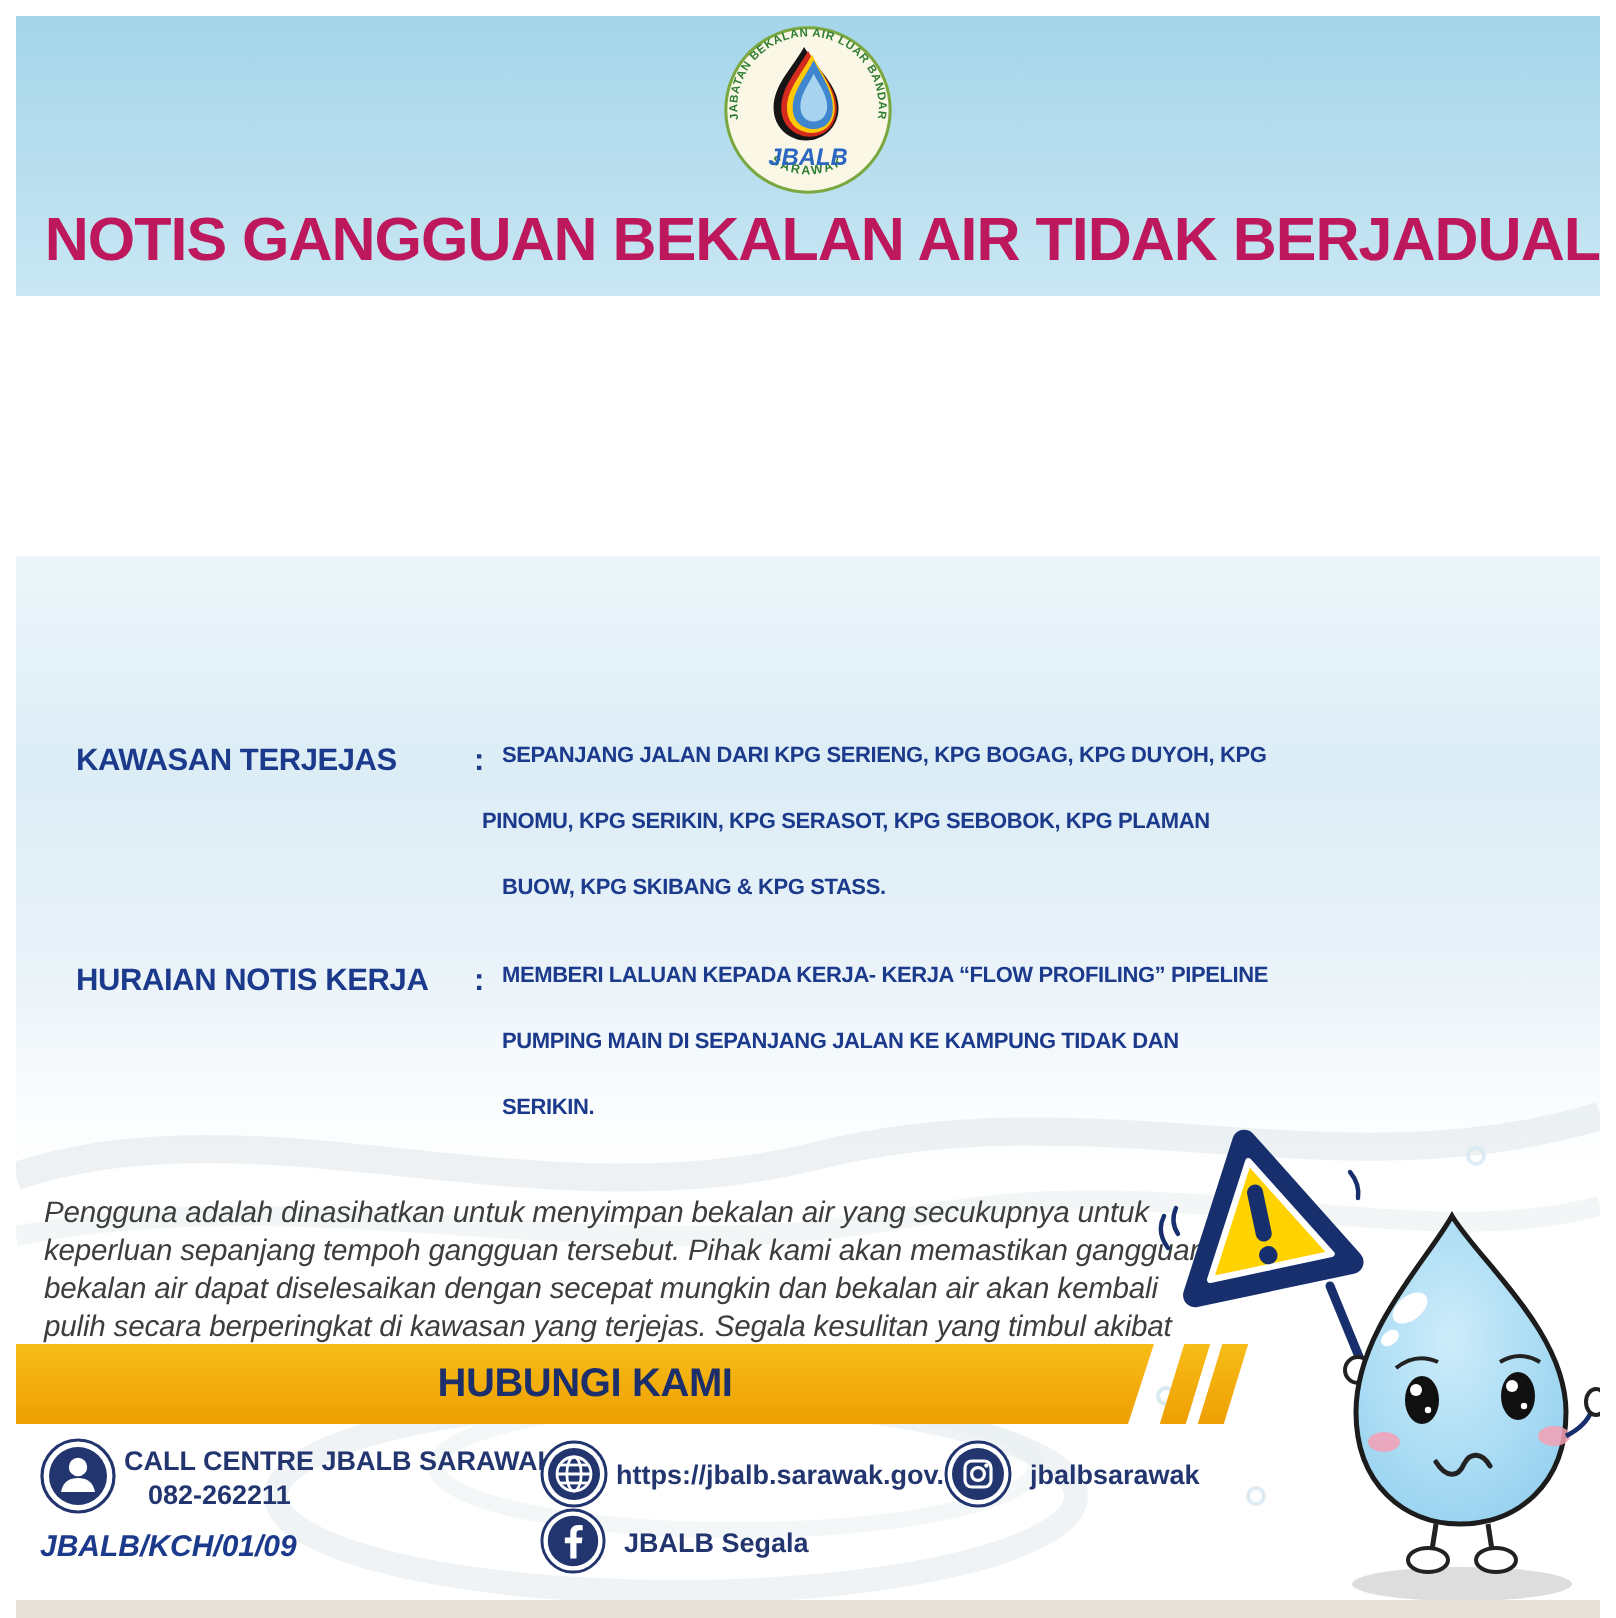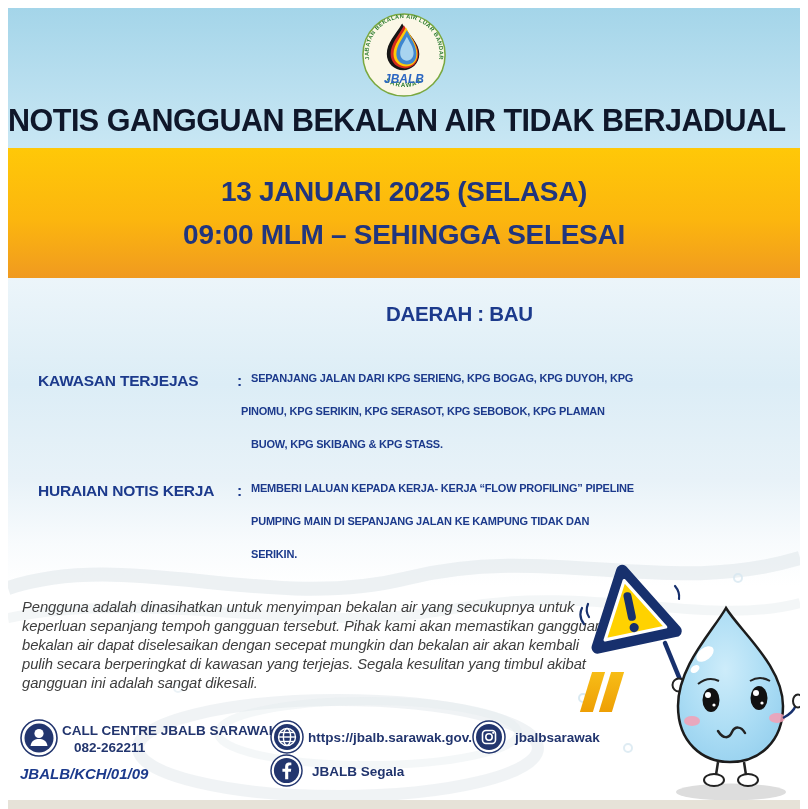--- a/index.html
+++ b/index.html
@@ -6,22 +6,22 @@
   html,body { background:#fff; }
   .page {
     position:relative; width:808px; height:809px; background:#ffffff;
     font-family:"Liberation Sans", sans-serif; overflow:hidden;
   }
   .abs { position:absolute; }
 
   
   .sky { left:8px; top:8px; width:792px; height:140px;
          background:linear-gradient(180deg,#a4d5e9 0%,#b5ddee 45%,#c9e7f4 100%); }
-  .title { left:8px; top:103px; width:792px; text-align:left;
-           font-size:30.5px; font-weight:bold; letter-spacing:-0.5px; color:#0f172a; }
+  .title { left:8px; top:103px; width:792px; text-align:right;
+           font-size:30.5px; font-weight:bold; letter-spacing:-0.5px; color:#be185d; }
 
   
   .band-orange { left:8px; top:148px; width:792px; height:130px;
                  background:linear-gradient(180deg,#ffc808 0%,#fcb60e 55%,#f09a20 100%);
                  display:flex; flex-direction:column; justify-content:center; align-items:center; }
   .band-orange .line { font-size:28px; font-weight:bold; color:#20357e; line-height:43px; letter-spacing:-0.3px; }
 
   
   .body-bg { left:8px; top:278px; width:792px; height:531px;
              background:linear-gradient(180deg,#ecf5fa 0%,#dcedf6 20%,#e8f2f8 38%,#f8fbfd 50%,#ffffff 58%,#ffffff 100%);
@@ -73,60 +73,58 @@
       <path d="M45,14 C39,25 31,33 31,44 C31,53 38,59 46,59 C54,59 60,53 60,44 C60,33 51,25 45,14 Z" fill="#d42b1e"></path>
       <path d="M47,16 C42,26 34,34 34,44 C34,52 40,57 47,57 C54,57 59,52 59,44 C59,34 52,26 47,16 Z" fill="#ffc907"></path>
       <path d="M48,19 C44,27 37,35 37,44 C37,51 42,55 48,55 C54,55 58,51 58,44 C58,35 52,27 48,19 Z" fill="#3f86cf"></path>
       <path d="M48,26 C45,32 41,37 41,43 C41,48 44,51 48,51 C52,51 55,48 55,43 C55,37 51,32 48,26 Z" fill="#a8d4f0"></path>
     </g>
     <text x="45" y="74" text-anchor="middle" font-size="12.5" font-weight="bold" font-style="italic" fill="#2b66c2">JBALB</text>
   </svg>
 
   <div class="abs title">NOTIS GANGGUAN BEKALAN AIR TIDAK BERJADUAL</div>
 
-  <div class="abs band-orange">
-    <div class="line">13 JANUARI 2025 (SELASA)</div>
-    <div class="line">09:00 MLM – SEHINGGA SELESAI</div>
-  </div>
 
   <div class="abs body-bg">
 
     <svg class="abs deco" style="left:0; top:240px;" width="792" height="291" viewBox="0 0 792 291">
       <path d="M0,70 C120,30 260,95 400,60 C540,25 660,80 792,40" fill="none" stroke="#dfe6ea" stroke-width="14" opacity="0.55"></path>
       <path d="M0,100 C150,70 300,120 450,90 C580,65 700,110 792,85" fill="none" stroke="#e7edf0" stroke-width="10" opacity="0.5"></path>
       <ellipse cx="330" cy="230" rx="200" ry="48" fill="none" stroke="#dde4e9" stroke-width="12" opacity="0.45"></ellipse>
       <ellipse cx="360" cy="215" rx="150" ry="32" fill="none" stroke="#e4eaee" stroke-width="8" opacity="0.4"></ellipse>
       <circle cx="600" cy="120" r="5" fill="none" stroke="#cfe3ee" stroke-width="2" opacity="0.8"></circle>
       <circle cx="575" cy="180" r="4" fill="none" stroke="#cfe3ee" stroke-width="2" opacity="0.8"></circle>
       <circle cx="620" cy="230" r="4" fill="none" stroke="#d7e7f0" stroke-width="2" opacity="0.8"></circle>
       <circle cx="760" cy="200" r="5" fill="none" stroke="#d7e7f0" stroke-width="2" opacity="0.8"></circle>
       <circle cx="730" cy="60" r="4" fill="none" stroke="#d7e7f0" stroke-width="2" opacity="0.8"></circle>
       <circle cx="170" cy="170" r="4" fill="none" stroke="#dde9f0" stroke-width="2" opacity="0.6"></circle>
     </svg>
 
-    <div class="abs navy loc" style="left:378px; top:24px;">DAERAH : BAU</div>
 
     <div>
       <div class="abs navy detail-label" style="left:30px; top:94px;">KAWASAN TERJEJAS</div>
       <div class="abs navy detail-label" style="left:229px; top:94px;">:</div>
       <div class="abs navy detail-line" style="left:243px; top:94px;">SEPANJANG JALAN DARI KPG SERIENG, KPG BOGAG, KPG DUYOH, KPG</div>
       <div class="abs navy detail-line" style="left:233px; top:127px;">PINOMU, KPG SERIKIN, KPG SERASOT, KPG SEBOBOK, KPG PLAMAN</div>
       <div class="abs navy detail-line" style="left:243px; top:160px;">BUOW, KPG SKIBANG &amp; KPG STASS.</div>
     </div>
 
     <div>
       <div class="abs navy detail-label" style="left:30px; top:204px;">HURAIAN NOTIS KERJA</div>
       <div class="abs navy detail-label" style="left:229px; top:204px;">:</div>
       <div class="abs navy detail-line" style="left:243px; top:204px;">MEMBERI LALUAN KEPADA KERJA- KERJA “FLOW PROFILING” PIPELINE</div>
       <div class="abs navy detail-line" style="left:243px; top:237px;">PUMPING MAIN DI SEPANJANG JALAN KE KAMPUNG TIDAK DAN</div>
       <div class="abs navy detail-line" style="left:243px; top:270px;">SERIKIN.</div>
     </div>
 
     <div class="abs advisory" style="left:14px; top:320px; width:588px;">Pengguna adalah dinasihatkan untuk menyimpan bekalan air yang secukupnya untuk keperluan sepanjang tempoh gangguan tersebut. Pihak kami akan memastikan gangguan bekalan air dapat diselesaikan dengan secepat mungkin dan bekalan air akan kembali pulih secara berperingkat di kawasan yang terjejas. Segala kesulitan yang timbul akibat gangguan ini adalah sangat dikesali.</div>
 
+    <div class="abs band-contact">
+      <span>HUBUNGI KAMI</span>
+    </div>
     <div class="abs stripe" style="left:578px;"></div>
     <div class="abs stripe" style="left:597px;"></div>
 
     <svg class="abs" style="left:12px; top:441px;" width="38" height="38" viewBox="0 0 38 38">
       <circle cx="19" cy="19" r="18" fill="#ffffff" stroke="#22356e" stroke-width="1.6"></circle>
       <circle cx="19" cy="19" r="14.5" fill="#22356e"></circle>
       <circle cx="19" cy="14.5" r="4.6" fill="#ffffff"></circle>
       <path d="M10.5,27 C11.5,21.5 15,20 19,20 C23,20 26.5,21.5 27.5,27 Z" fill="#ffffff"></path>
     </svg>
     <div class="abs contact-text" style="left:54px; top:444px;">CALL CENTRE JBALB SARAWAK</div>

